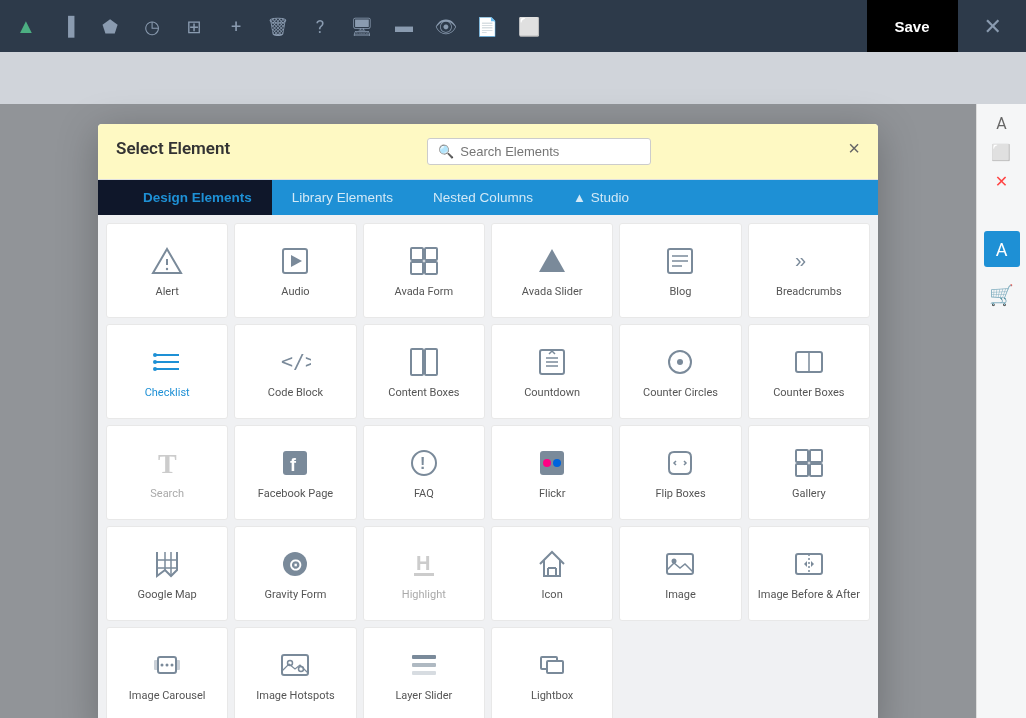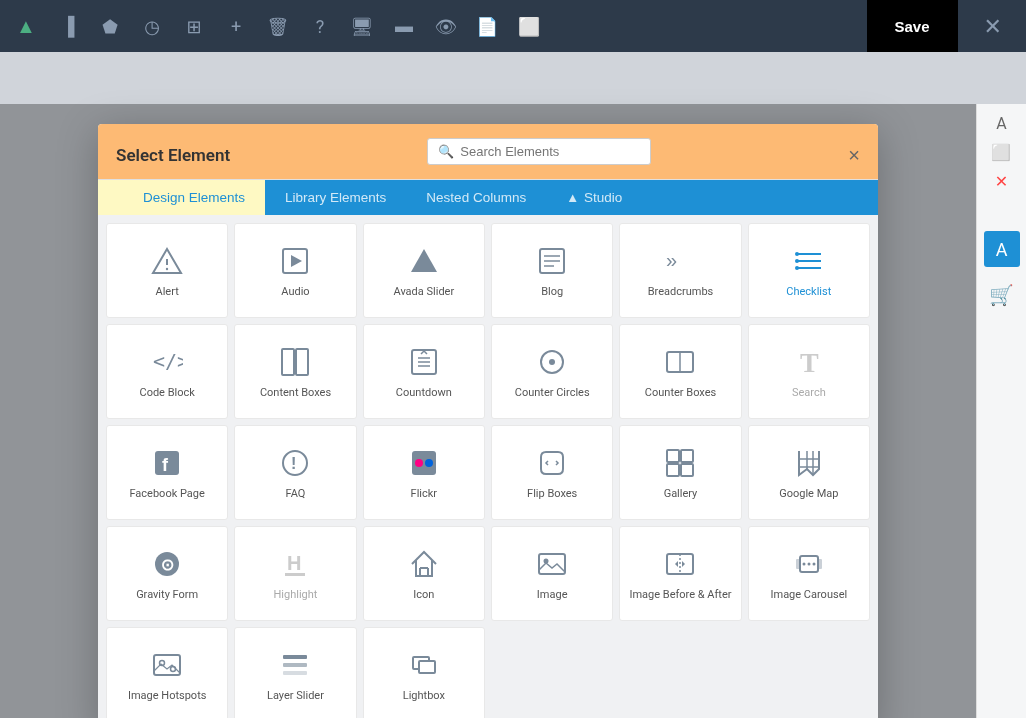--- a/index.html
+++ b/index.html
@@ -94,24 +94,24 @@
     .modal {
       background: white;
       width: 780px;
       border-radius: 4px;
       box-shadow: 0 8px 40px rgba(0,0,0,0.25);
       overflow: hidden;
     }
 
     
     .modal-header {
-      background: #fdba74;
+      background: #fef9c3;
       padding: 14px 18px;
       display: flex;
-      align-items: flex-end;
+      align-items: flex-start;
       justify-content: space-between;
       border-bottom: 1px solid #e0e0e0;
     }
     .modal-title {
       font-size: 17px;
       font-weight: 600;
       color: #333;
     }
     .modal-close {
       background: none;
@@ -147,23 +147,23 @@
     }
     .tab {
       padding: 10px 20px;
       color: rgba(255,255,255,0.8);
       font-size: 13.5px;
       cursor: pointer;
       border: none;
       background: none;
     }
     .tab.active {
-      background: #fef9c3;
+      background: #0f172a;
       color: #1e90d5;
-      font-weight: 400;
+      font-weight: 700;
       padding-left: 45px;
     }
     .tab-studio {
       display: flex;
       align-items: center;
       gap: 5px;
     }
 
     
     .elements-grid {
@@ -274,20 +274,29 @@
         </div>
 
         <div class="element-item">
           <svg class="icon-svg" viewBox="0 0 32 32">
               <rect x="4" y="4" width="24" height="24" rx="2" fill="none" stroke="#7a8a9a" stroke-width="2"></rect>
               <polygon points="12,10 12,22 23,16" fill="#7a8a9a"></polygon>
             </svg>
           <span class="element-label">Audio</span>
         </div>
 
+        <div class="element-item">
+          <svg class="icon-svg" viewBox="0 0 32 32">
+              <rect x="3" y="3" width="12" height="12" rx="1" fill="none" stroke="#7a8a9a" stroke-width="2"></rect>
+              <rect x="17" y="3" width="12" height="12" rx="1" fill="none" stroke="#7a8a9a" stroke-width="2"></rect>
+              <rect x="3" y="17" width="12" height="12" rx="1" fill="none" stroke="#7a8a9a" stroke-width="2"></rect>
+              <rect x="17" y="17" width="12" height="12" rx="1" fill="none" stroke="#7a8a9a" stroke-width="2"></rect>
+            </svg>
+          <span class="element-label">Avada Form</span>
+        </div>
 
         <div class="element-item">
           <svg class="icon-svg" viewBox="0 0 32 32">
               <polygon points="16,4 29,27 3,27" fill="#7a8a9a"></polygon>
             </svg>
           <span class="element-label">Avada Slider</span>
         </div>
 
         <div class="element-item">
           <svg class="icon-svg" viewBox="0 0 32 32">

